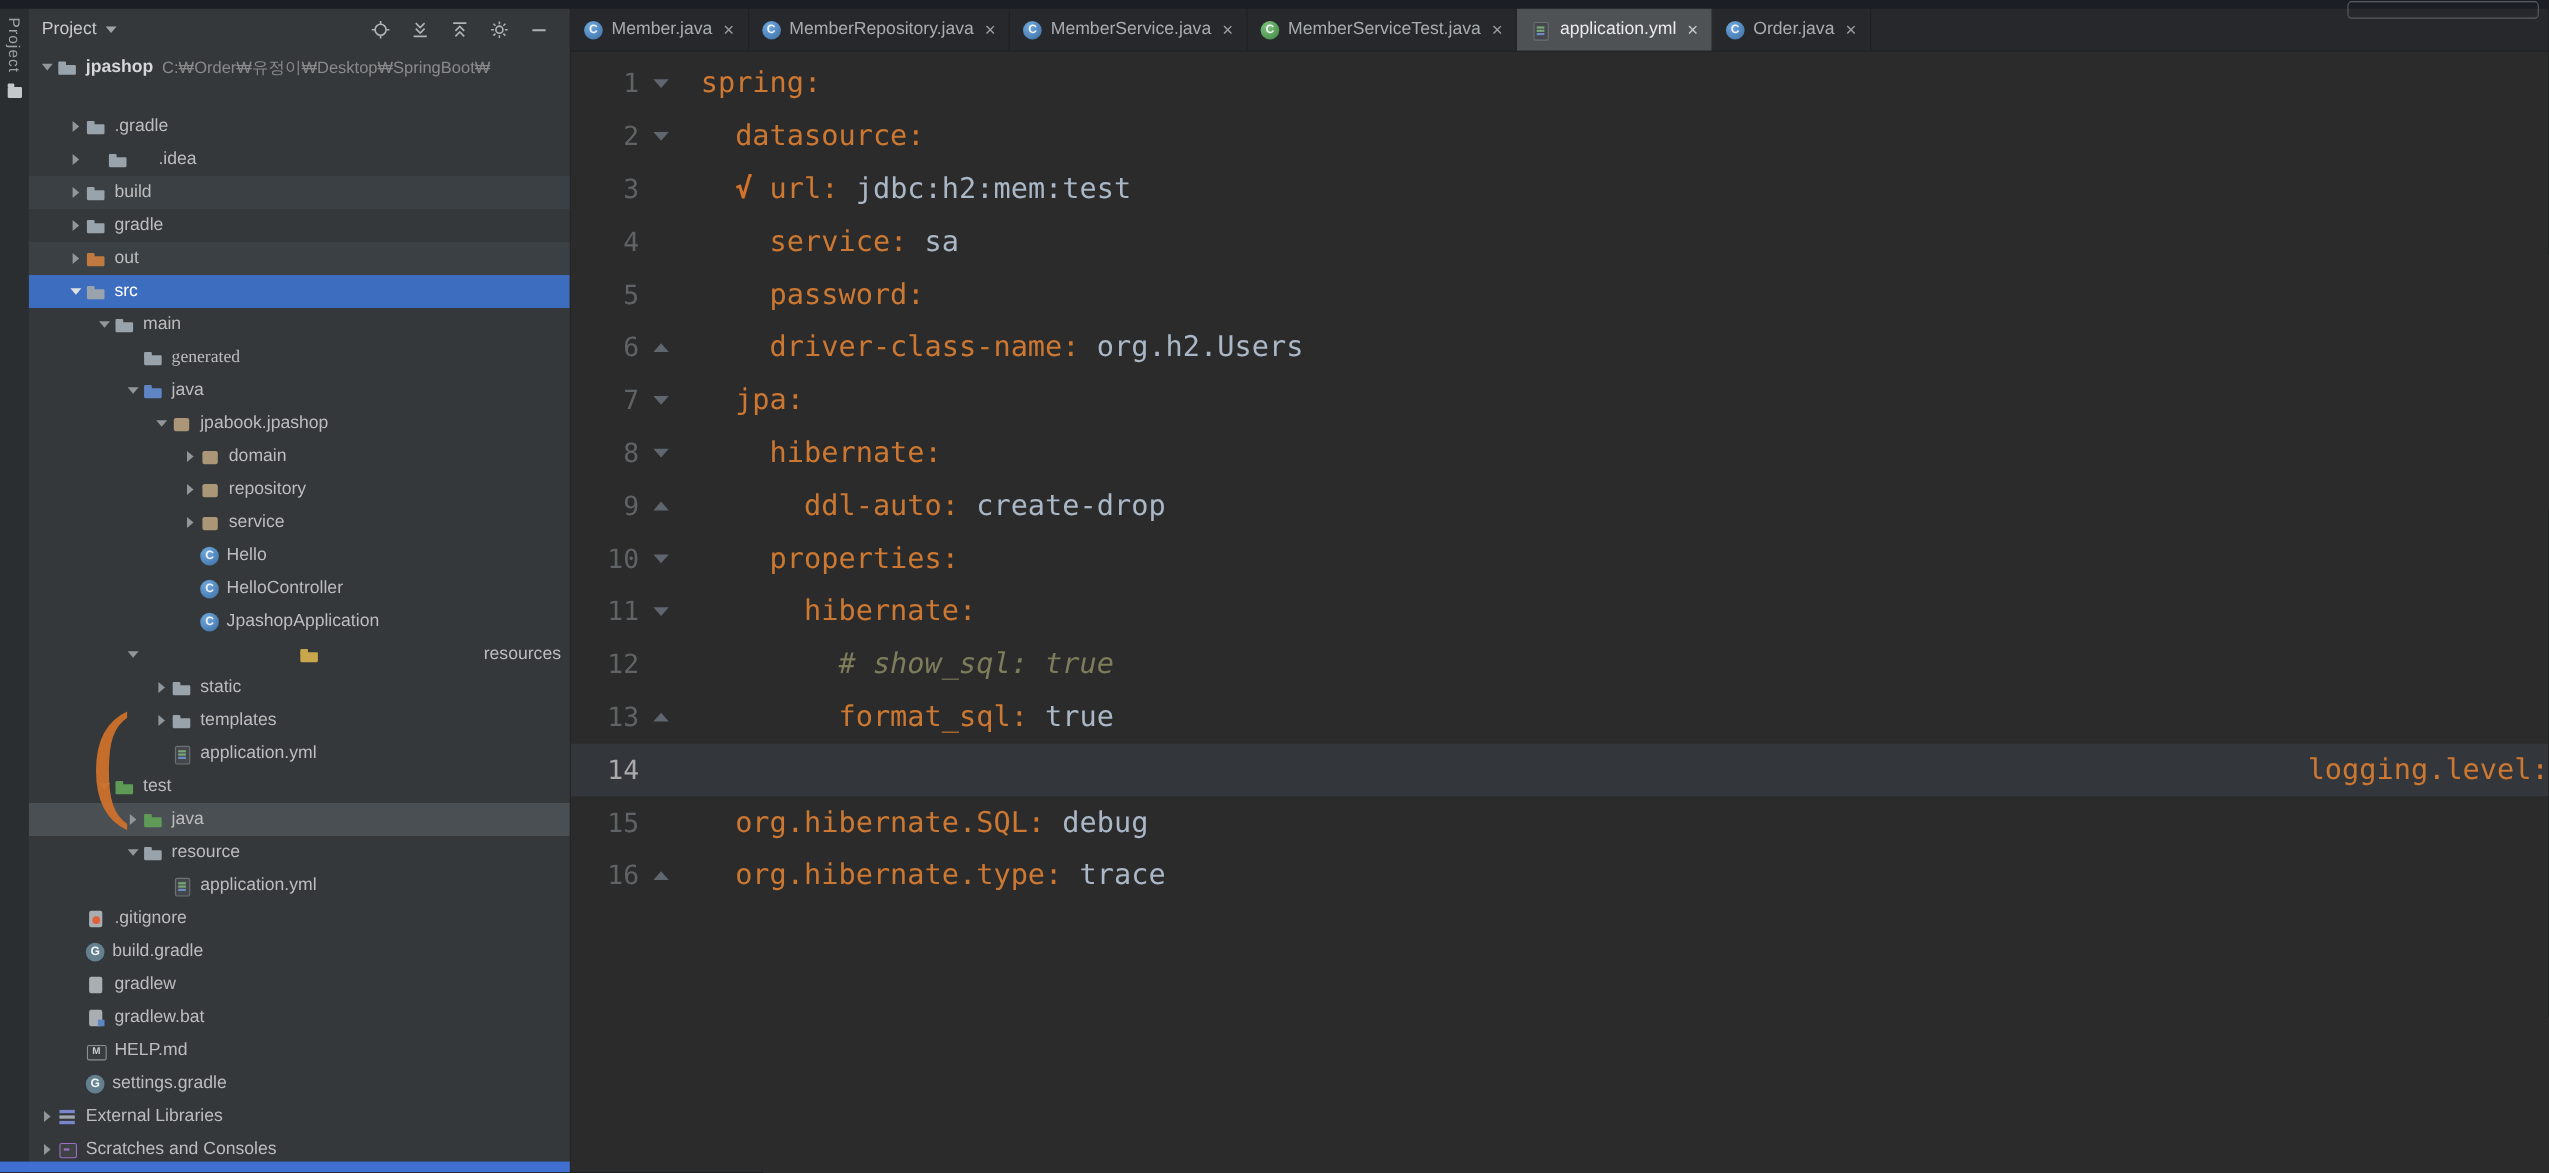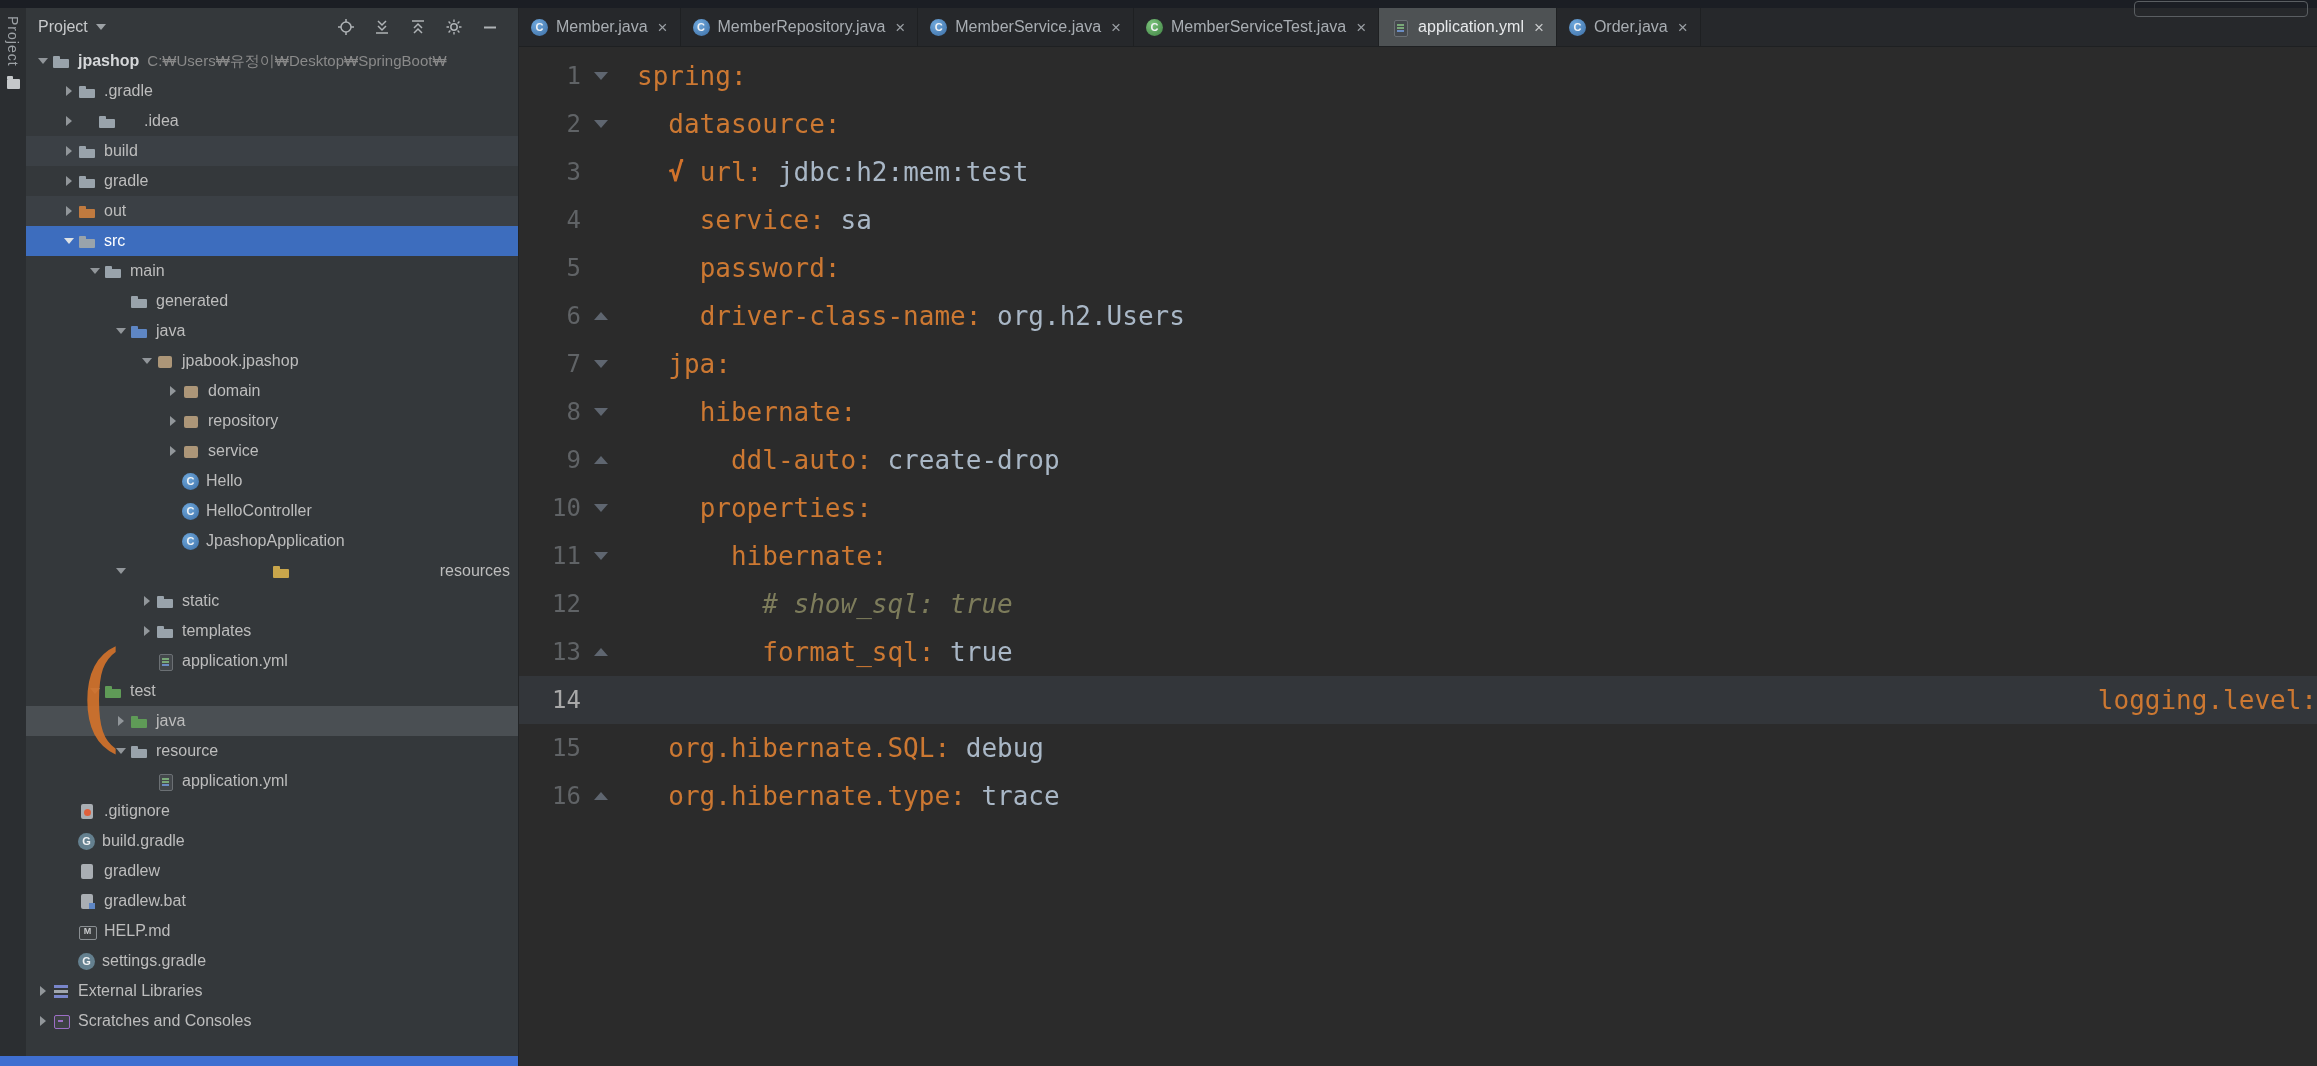--- a/index.html
+++ b/index.html
@@ -154,23 +154,23 @@
                 <path d="M3 9.5h12" stroke="#AFB3B6" stroke-width="2"></path>
               </svg>
             </div>
           </div>
       </div>
       <div class="tree" id="tree">
           <div class="tree-row" style="padding-left: 8px;">
             <span class="chev down"></span>
             <span class="ticon folder f-shape"></span>
             <span class="tlabel bold">jpashop</span>
-            <span class="tpath">C:₩Users₩유정이₩Desktop₩SpringBoot₩</span>
-          </div>
-          <div class="tree-row" style="padding-left: 34px;">
+            <span class="tpath">C:₩Order₩유정이₩Desktop₩SpringBoot₩</span>
+          </div>
+          <div class="tree-row" style="padding-left: 34px; margin-top: 24px;">
             <span class="chev right"></span>
             <span class="ticon folder f-shape"></span>
             <span class="tlabel">.gradle</span>
           </div>
           <div class="tree-row" style="padding-left: 34px; gap: 20px;">
             <span class="chev right"></span>
             <span class="ticon folder f-shape"></span>
             <span class="tlabel">.idea</span>
           </div>
           <div class="tree-row tint" style="padding-left: 34px;">
@@ -191,21 +191,21 @@
           <div class="tree-row selected" style="padding-left: 34px;">
             <span class="chev down"></span>
             <span class="ticon folder f-shape"></span>
             <span class="tlabel">src</span>
           </div>
           <div class="tree-row" style="padding-left: 60px;">
             <span class="chev down"></span>
             <span class="ticon folder f-shape"></span>
             <span class="tlabel">main</span>
           </div>
-          <div class="tree-row" style="padding-left: 86px;">
+          <div class="tree-row" style="padding-left: 86px; font-family: Liberation Serif, serif;">
             <span class="chev none"></span>
             <span class="ticon folder-generated f-shape"></span>
             <span class="tlabel">generated</span>
           </div>
           <div class="tree-row" style="padding-left: 86px;">
             <span class="chev down"></span>
             <span class="ticon folder-source f-shape"></span>
             <span class="tlabel">java</span>
           </div>
           <div class="tree-row" style="padding-left: 112px;">

